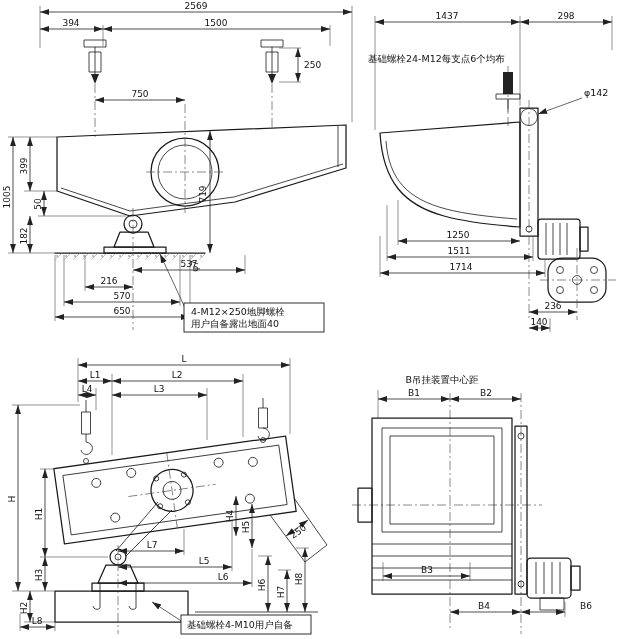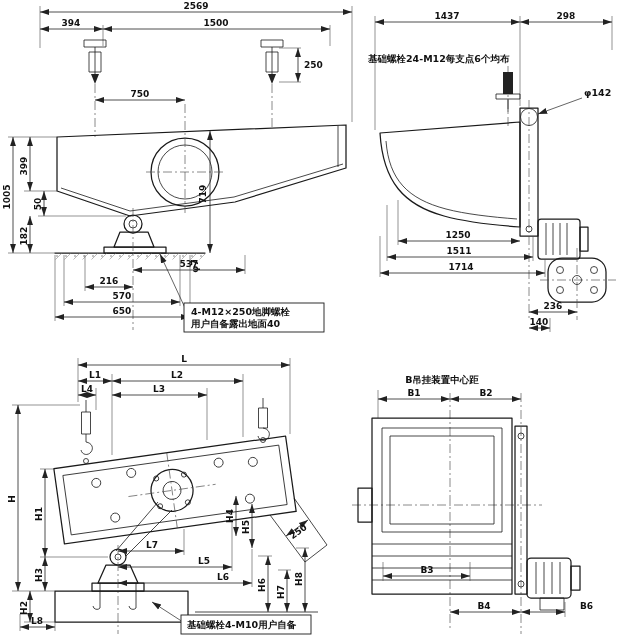--- a/index.html
+++ b/index.html
@@ -1,16 +1,16 @@
 <!DOCTYPE html>
 <html><head>
 <meta charset="utf-8">
 <style>
   html,body{margin:0;padding:0;background:#ffffff;}
-  .stage{width:631px;height:639px;position:relative;background:#3b82f6;font-weight:bold;}
+  .stage{width:631px;height:639px;position:relative;background:#3b82f6;}
   svg{display:block;font-family:"DejaVu Sans",sans-serif;}
   .ol{stroke:#1a1a1a;stroke-width:1.25;fill:none;stroke-linejoin:round;stroke-linecap:round;}
   .tn{stroke:#1a1a1a;stroke-width:.8;fill:none;stroke-linejoin:round;}
   .ext{stroke:#4a4a4a;stroke-width:.6;fill:none;}
   .cl{stroke:#4a4a4a;stroke-width:.65;fill:none;stroke-dasharray:9 3 2 3;}
   .dim{stroke:#222;stroke-width:.8;fill:none;marker-start:url(#arr);marker-end:url(#arr);}
   .ldr{stroke:#222;stroke-width:.7;fill:none;marker-end:url(#arr);}
   .dt{font-size:9px;fill:#111;text-anchor:middle;}
   .nt{font-size:9.5px;fill:#111;}
   .bx{fill:#ffffff;stroke:#1a1a1a;stroke-width:.9;}

